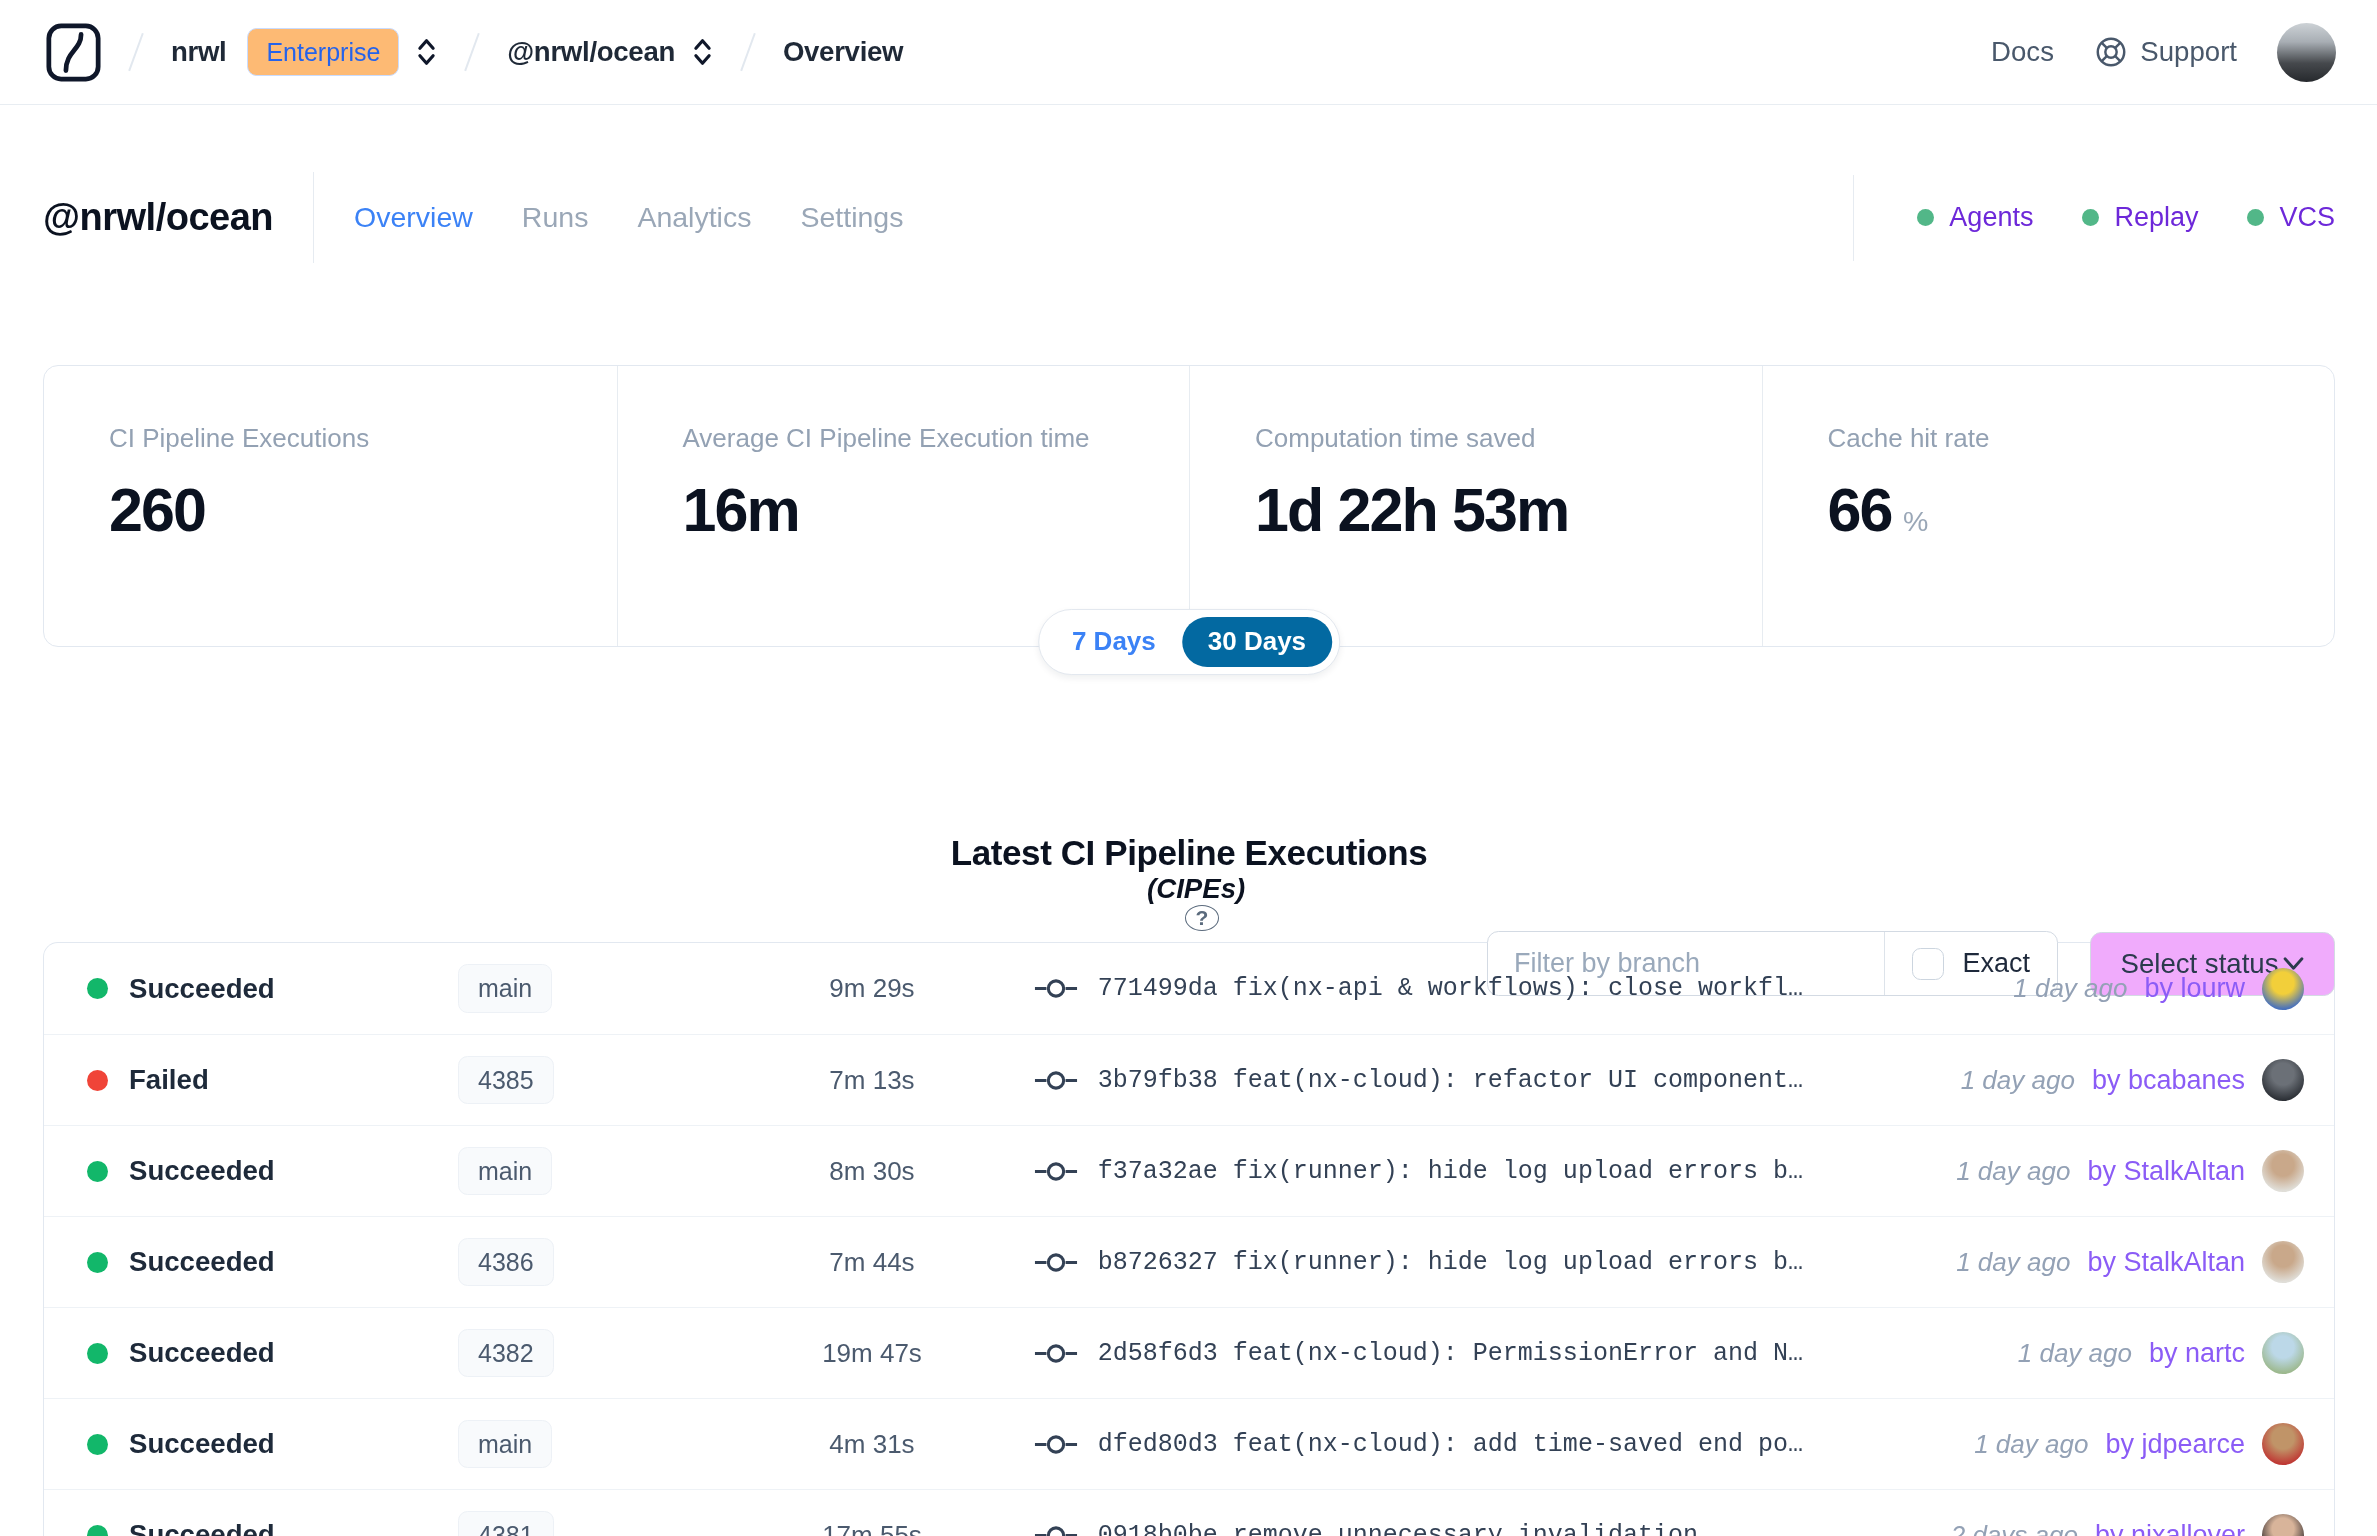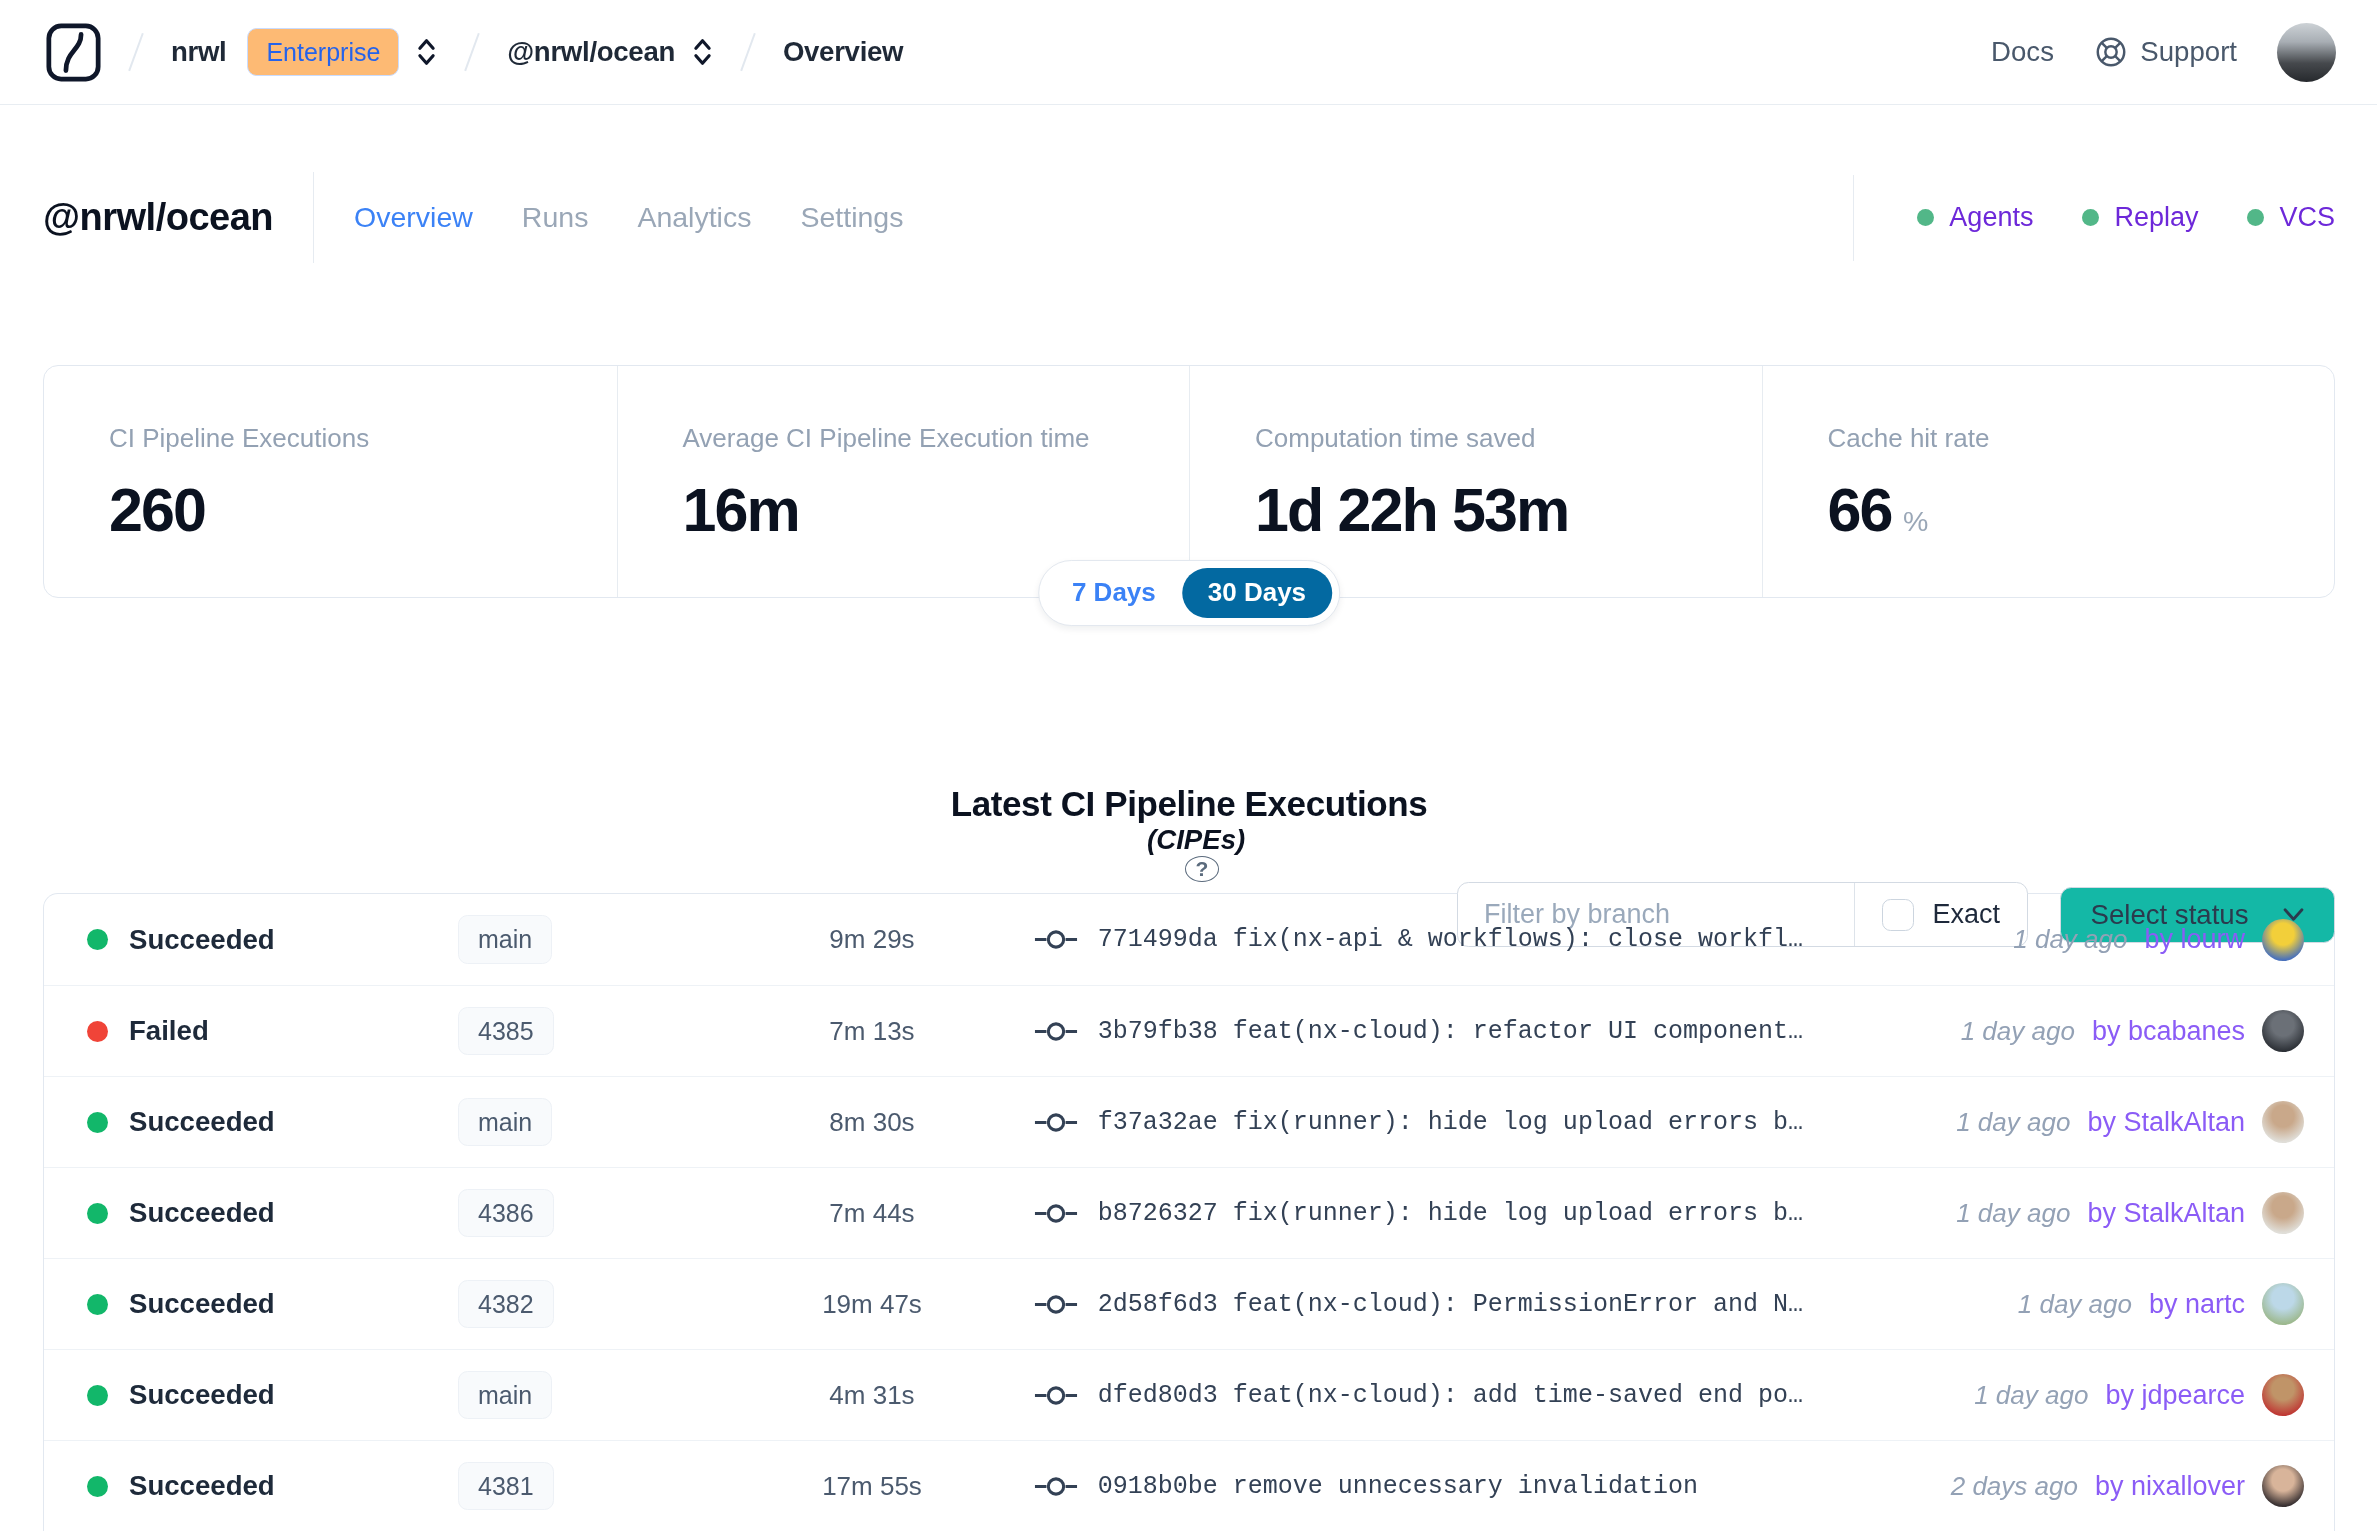--- a/index.html
+++ b/index.html
@@ -30,21 +30,21 @@
   .tabs { display:flex; align-items:center; gap:49px; }
   .tab { font-size:28.5px; font-weight:500; color:#9aa7b7; cursor:pointer; }
   .tab.active { color:#3b82f6; }
   .integrations { margin-left:auto; display:flex; align-items:center; }
   .integrations .vdiv { margin:0 0 0 0; height:86px; }
   .int-list { display:flex; align-items:center; gap:49px; margin-left:63px; }
   .int-item { display:flex; align-items:center; gap:15px; font-size:27px; color:#6d28d9; cursor:pointer; }
   .int-dot { width:17px; height:17px; border-radius:50%; }
 
   
-  .stats { position:relative; margin:96px 43px 0; height:233px; border:1px solid #e2e8f0;
+  .stats { position:relative; margin:96px 43px 0; height:282px; border:1px solid #e2e8f0;
            border-radius:15px; display:grid; grid-template-columns:repeat(4,1fr); background:#fff; }
   .stat-card { padding:57px 19px 0 65px; }
   .stat-card + .stat-card { border-left:1px solid #e7ecf1; }
   .stat-label { font-size:26px; color:#93a1b3; margin-bottom:26px; }
   .stat-value { font-size:61px; font-weight:700; color:#0b1220; letter-spacing:-1.9px;
                 line-height:1; display:inline-flex; align-items:baseline; }
   .stat-unit { font-size:28.5px; font-weight:500; color:#9aa7b7; letter-spacing:0; margin-left:11.4px; }
   .period-toggle { position:absolute; left:50%; bottom:-28.5px; transform:translateX(-50%);
                    background:#fff; border:1px solid #e3e8ef; border-radius:950px; padding:6.7px;
                    display:flex; box-shadow:0 2.9px 7.6px rgba(15,23,42,.07); }
@@ -61,23 +61,23 @@
                color:#5b6b7d; cursor:pointer; }
   .filters { margin-left:auto; display:flex; align-items:center;padding-left:12px; }
   .filter-group { display:flex; align-items:stretch; height:65px; border:1px solid #d3dae3;
                   border-radius:11.4px; background:#fff; width:571px; overflow:hidden; }
   .filter-input { border:none; outline:none; flex:1; min-width:0; padding:0 26px; font-size:27px;
                   font-family:"Liberation Sans", sans-serif; color:#1e293b; background:transparent; }
   .filter-input::placeholder { color:#9aa9bb; }
   .exact-wrap { display:flex; align-items:center; gap:18px; padding:0 27px; border-left:1px solid #dde3ea; }
   .checkbox { width:32px; height:32px; border:1.9px solid #ccd5df; border-radius:8.6px; background:#fff; cursor:pointer; }
   .exact-label { font-size:27px; font-weight:500; color:#1e293b; }
-  .status-select { margin-left:32px; height:56px; border:1px solid #d3dae3; border-radius:11.4px;
-                   display:flex; align-items:center; gap:33px; padding:0 29.5px; font-size:27.6px;
-                   font-weight:500; color:#2b3a4d; cursor:pointer; background:#14b8a6; }
+  .status-select { margin-left:32px; height:64px; border:1px solid #d3dae3; border-radius:11.4px;
+                   display:flex; align-items:center; gap:3px; padding:0 29.5px; font-size:27.6px;
+                   font-weight:500; color:#2b3a4d; cursor:pointer; background:#f0abfc; }
 
   
   .cipe-table { margin:42px 43px 0; border:1px solid #e2e8f0; border-bottom:none;
                 border-radius:15px 15px 0 0; overflow:hidden; background:#fff; }
   .cipe-row { height:91px; display:flex; align-items:center; padding:0 30px 0 43px; cursor:pointer; }
   .cipe-row + .cipe-row { border-top:1px solid #eef2f6; }
   .cell-status { flex:0 0 371px; display:flex; align-items:center; gap:21px; }
   .status-dot { width:21px; height:21px; border-radius:50%; flex:0 0 auto; }
   .status-label { font-size:27.6px; font-weight:600; color:#1e2a3a; }
   .cell-branch { flex:0 0 257px; }

